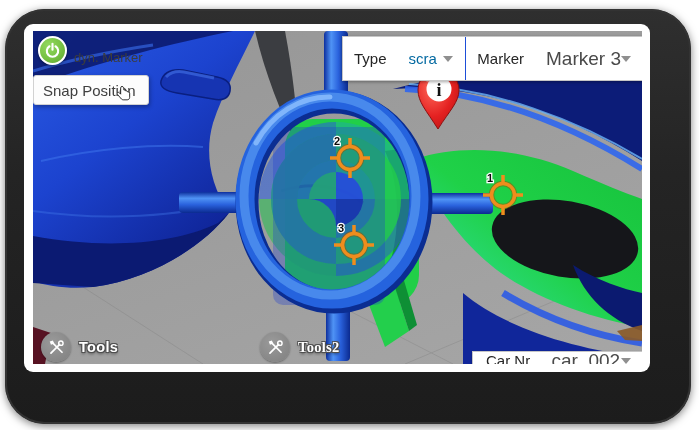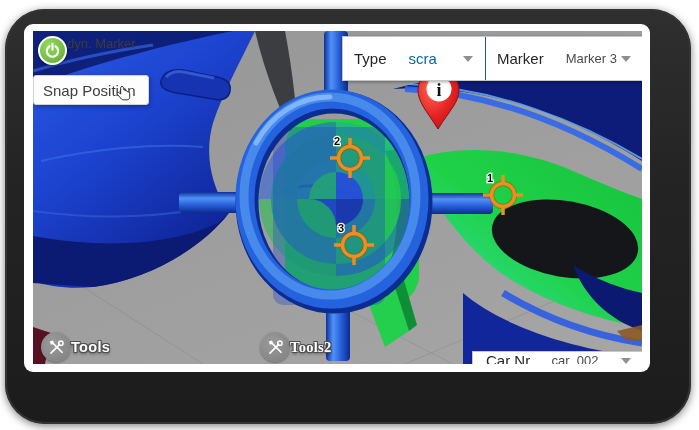--- a/index.html
+++ b/index.html
@@ -19,21 +19,21 @@
     border-radius:9px;background:#ffffff;
   }
   .viewport{
     position:absolute;left:9px;top:7px;width:609px;height:333px;
     background:linear-gradient(160deg,#969696 0%,#9d9d9d 45%,#a6a6a6 100%);
     overflow:hidden;
   }
   .scene-svg{position:absolute;left:0;top:0;}
 
   
-  .power-row{position:absolute;left:5px;top:5px;display:flex;align-items:flex-start;}
+  .power-row{position:absolute;left:5px;top:5px;display:flex;align-items:flex-end;gap:7px;}
   .power-btn{
     width:29px;height:29px;border-radius:50%;
     background:radial-gradient(circle at 35% 30%, #93d95f 0%, #77c143 55%, #5ba32c 100%);
     border:2.5px solid #ffffff;box-sizing:border-box;
     box-shadow:0 1px 3px rgba(0,0,0,.45);
     display:flex;align-items:center;justify-content:center;cursor:pointer;
   }
   .power-label{font-size:13px;color:#3c3c3c;font-weight:400;}
 
   
@@ -50,37 +50,37 @@
   .dd-bar{
     position:absolute;top:5px;left:309px;right:-2px;height:45px;
     background:#ffffff;border:1px solid #c6c6c6;box-sizing:border-box;
     box-shadow:0 1px 3px rgba(0,0,0,.35);display:flex;
   }
   .dd-sec{display:flex;align-items:center;cursor:pointer;}
   .dd-sec.type{width:142px;}
   .dd-sec.marker{flex:1;border-left:1px solid #1d4ed8;}
   .dd-label{font-size:15px;color:#262626;margin-left:11px;}
   .dd-value{font-size:15px;color:#0369a1;margin-left:22px;white-space:nowrap;}
-  .dd-value.dark{color:#4a4a4a;font-size:13px;}
+  .dd-value.dark{color:#4a4a4a;font-size:19px;}
   .caret{
     width:0;height:0;border-left:5px solid transparent;border-right:5px solid transparent;
     border-top:6px solid #8f8f8f;margin-left:auto;margin-right:12px;
   }
 
   
   .car-box{
     position:absolute;left:439px;right:-2px;top:320px;height:19px;
     background:#ffffff;border:1px solid #c6c6c6;box-sizing:border-box;
     box-shadow:0 1px 2px rgba(0,0,0,.3);display:flex;align-items:center;cursor:pointer;
   }
   .car-box .dd-label{margin-left:13px;}
   .car-box .dd-value{margin-left:18px;}
 
   
-  .tools-btn{position:absolute;display:flex;align-items:center;gap:0;cursor:pointer;}
+  .tools-btn{position:absolute;display:flex;align-items:center;gap:8px;cursor:pointer;}
   .tools-btn.t1{left:8px;top:301px;}
   .tools-btn.t2{left:227px;top:301px;font-family:Liberation Serif, serif;}
   .tools-circle{
     width:30px;height:30px;border-radius:50%;
     background:radial-gradient(circle at 40% 35%, #9a9a9a, #7f7f7f);
     box-shadow:0 1px 2px rgba(0,0,0,.35);
     display:flex;align-items:center;justify-content:center;
   }
   .tools-label{
     font-size:14.5px;font-weight:bold;color:#ffffff;letter-spacing:.3px;

